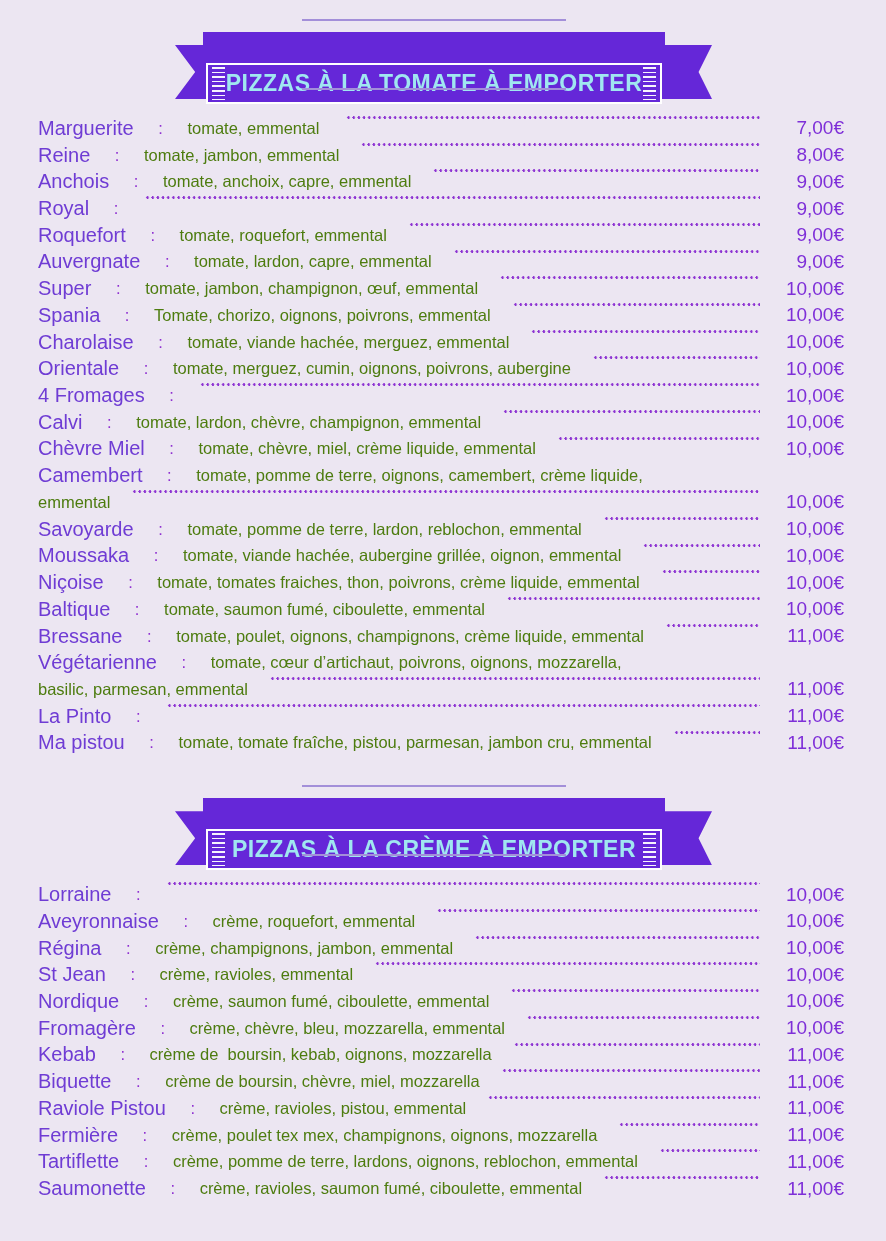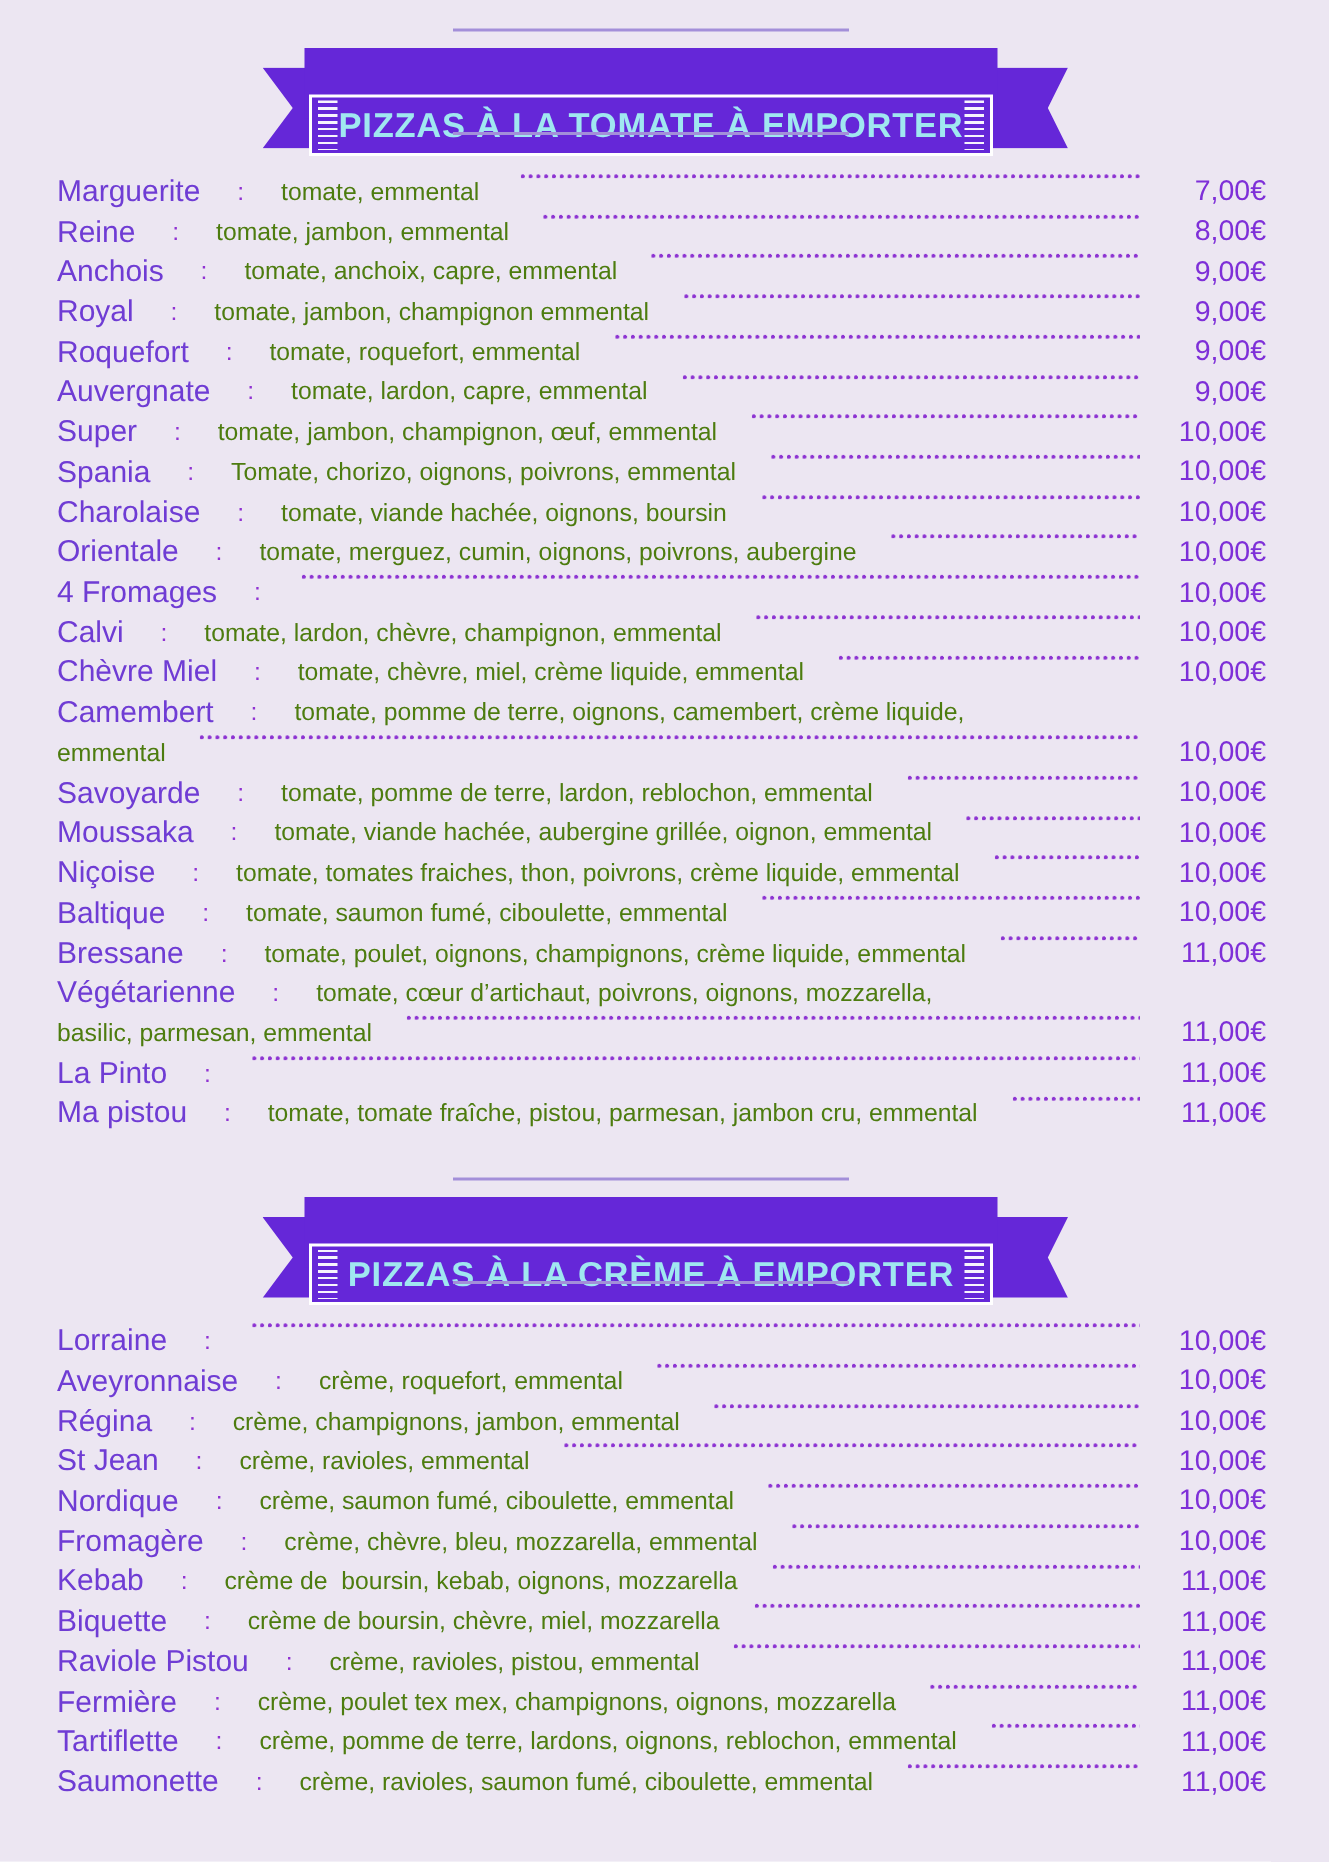--- a/index.html
+++ b/index.html
@@ -54,26 +54,26 @@
             <div class="hash right"></div>
             <div class="banner-title">PIZZAS À LA TOMATE À EMPORTER</div>
           </div>
         </div>
         <div class="hline bottom"></div>
       </div>
       <div class="menu">
         <div class="row"><span class="item-name">Marguerite</span><span class="item-sep"> : </span><span class="item-desc">tomate, emmental </span><div class="dots"></div><span class="price">7,00€</span></div>
         <div class="row"><span class="item-name">Reine</span><span class="item-sep"> : </span><span class="item-desc">tomate, jambon, emmental</span><div class="dots"></div><span class="price">8,00€</span></div>
         <div class="row"><span class="item-name">Anchois</span><span class="item-sep"> : </span><span class="item-desc">tomate, anchoix, capre, emmental</span><div class="dots"></div><span class="price">9,00€</span></div>
-        <div class="row"><span class="item-name">Royal</span><span class="item-sep"> : </span><span class="item-desc">tomate, jambon, champignon emmental</span><div class="dots"></div><span class="price">9,00€</span></div>
+        <div class="row"><span class="item-name">Royal</span><span class="item-sep"> : </span><div class="dots"></div><span class="price">9,00€</span></div>
         <div class="row"><span class="item-name">Roquefort</span><span class="item-sep"> : </span><span class="item-desc">tomate, roquefort, emmental</span><div class="dots"></div><span class="price">9,00€</span></div>
         <div class="row"><span class="item-name">Auvergnate</span><span class="item-sep"> : </span><span class="item-desc">tomate, lardon, capre, emmental</span><div class="dots"></div><span class="price">9,00€</span></div>
         <div class="row"><span class="item-name">Super</span><span class="item-sep"> : </span><span class="item-desc">tomate, jambon, champignon, œuf, emmental</span><div class="dots"></div><span class="price">10,00€</span></div>
         <div class="row"><span class="item-name">Spania</span><span class="item-sep"> : </span><span class="item-desc">Tomate, chorizo, oignons, poivrons, emmental</span><div class="dots"></div><span class="price">10,00€</span></div>
-        <div class="row"><span class="item-name">Charolaise</span><span class="item-sep"> : </span><span class="item-desc">tomate, viande hachée, oignons, boursin</span><div class="dots"></div><span class="price">10,00€</span></div>
+        <div class="row"><span class="item-name">Charolaise</span><span class="item-sep"> : </span><span class="item-desc">tomate, viande hachée, merguez, emmental</span><div class="dots"></div><span class="price">10,00€</span></div>
         <div class="row"><span class="item-name">Orientale</span><span class="item-sep"> : </span><span class="item-desc">tomate, merguez, cumin, oignons, poivrons, aubergine</span><div class="dots"></div><span class="price">10,00€</span></div>
         <div class="row"><span class="item-name">4 Fromages</span><span class="item-sep"> : </span><div class="dots"></div><span class="price">10,00€</span></div>
         <div class="row"><span class="item-name">Calvi</span><span class="item-sep"> : </span><span class="item-desc">tomate, lardon, chèvre, champignon, emmental</span><div class="dots"></div><span class="price">10,00€</span></div>
         <div class="row"><span class="item-name">Chèvre Miel</span><span class="item-sep"> : </span><span class="item-desc">tomate, chèvre, miel, crème liquide, emmental</span><div class="dots"></div><span class="price">10,00€</span></div>
         <div class="row"><span class="item-name">Camembert</span><span class="item-sep"> : </span><span class="item-desc">tomate, pomme de terre, oignons, camembert, crème liquide,</span></div>
         <div class="row"><span class="item-desc">emmental</span><div class="dots"></div><span class="price">10,00€</span></div>
         <div class="row"><span class="item-name">Savoyarde</span><span class="item-sep"> : </span><span class="item-desc">tomate, pomme de terre, lardon, reblochon, emmental</span><div class="dots"></div><span class="price">10,00€</span></div>
         <div class="row"><span class="item-name">Moussaka</span><span class="item-sep"> : </span><span class="item-desc">tomate, viande hachée, aubergine grillée, oignon, emmental</span><div class="dots"></div><span class="price">10,00€</span></div>
         <div class="row"><span class="item-name">Niçoise</span><span class="item-sep"> : </span><span class="item-desc">tomate, tomates fraiches, thon, poivrons, crème liquide, emmental</span><div class="dots"></div><span class="price">10,00€</span></div>
         <div class="row"><span class="item-name">Baltique</span><span class="item-sep"> : </span><span class="item-desc">tomate, saumon fumé, ciboulette, emmental</span><div class="dots"></div><span class="price">10,00€</span></div>

